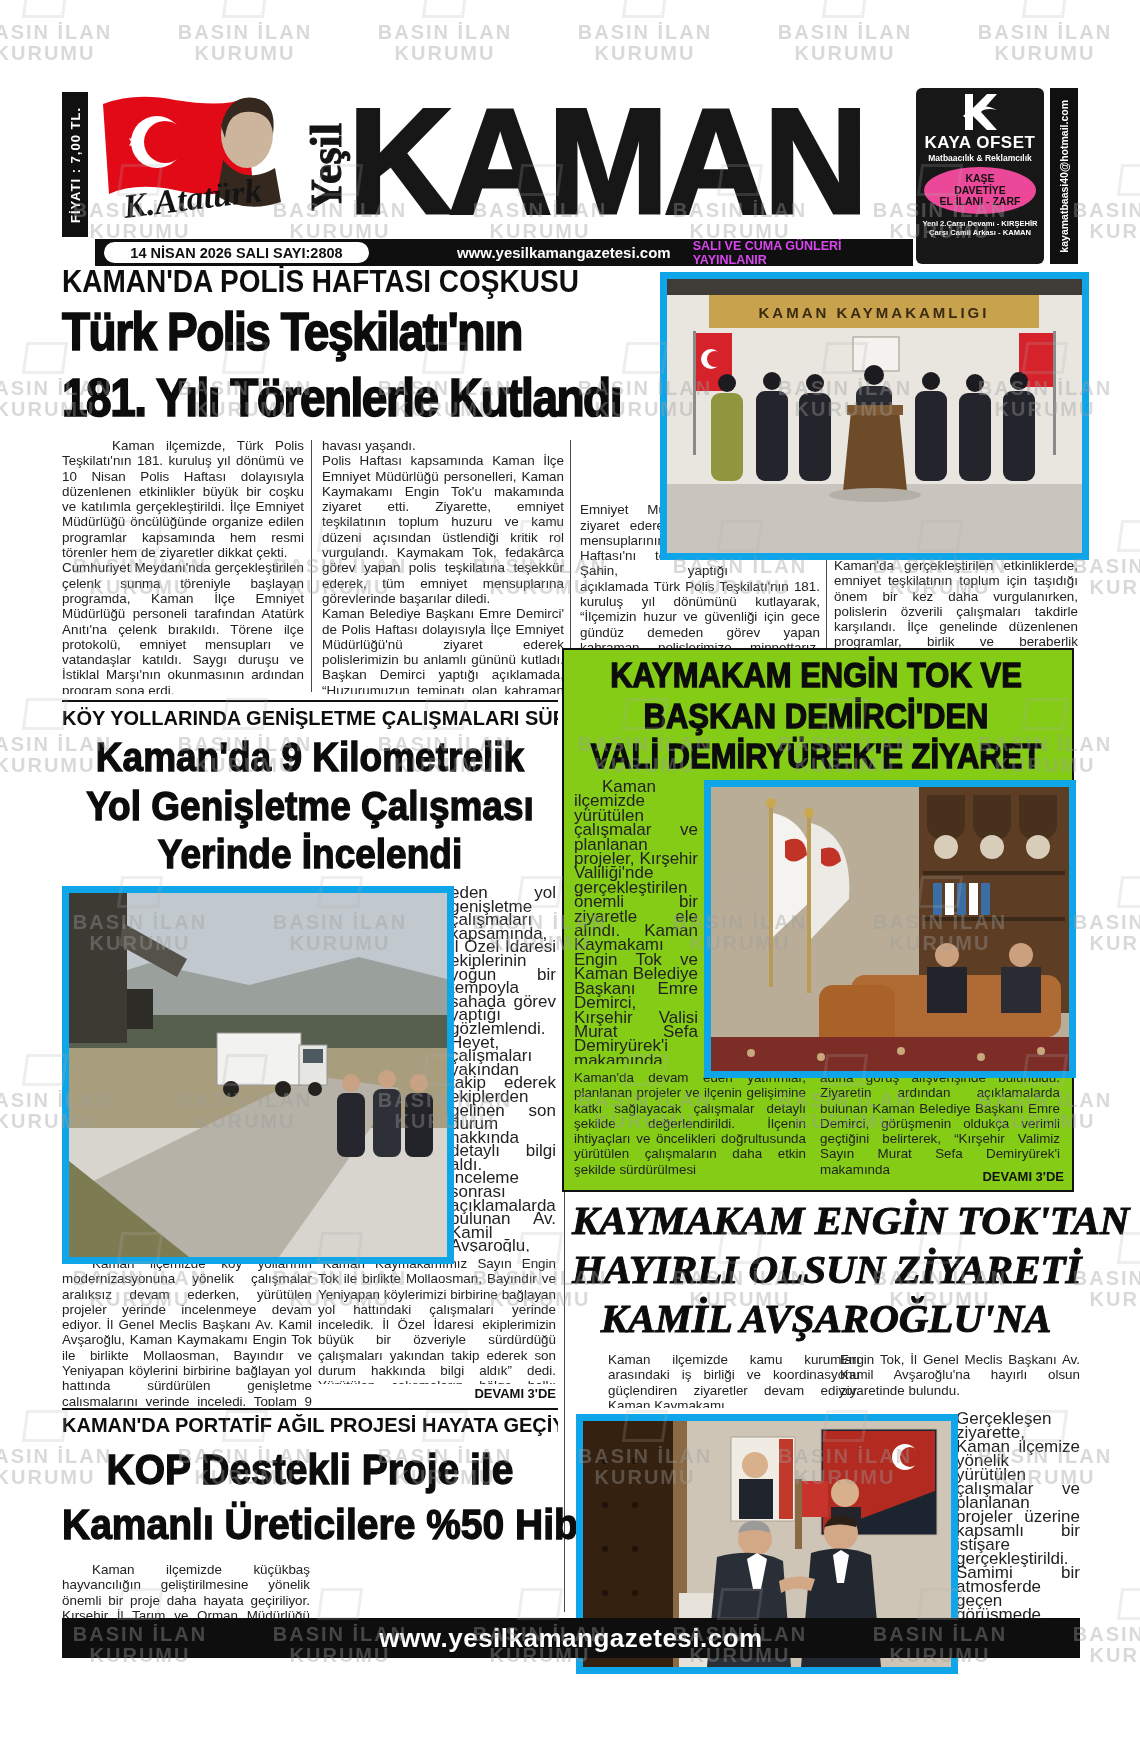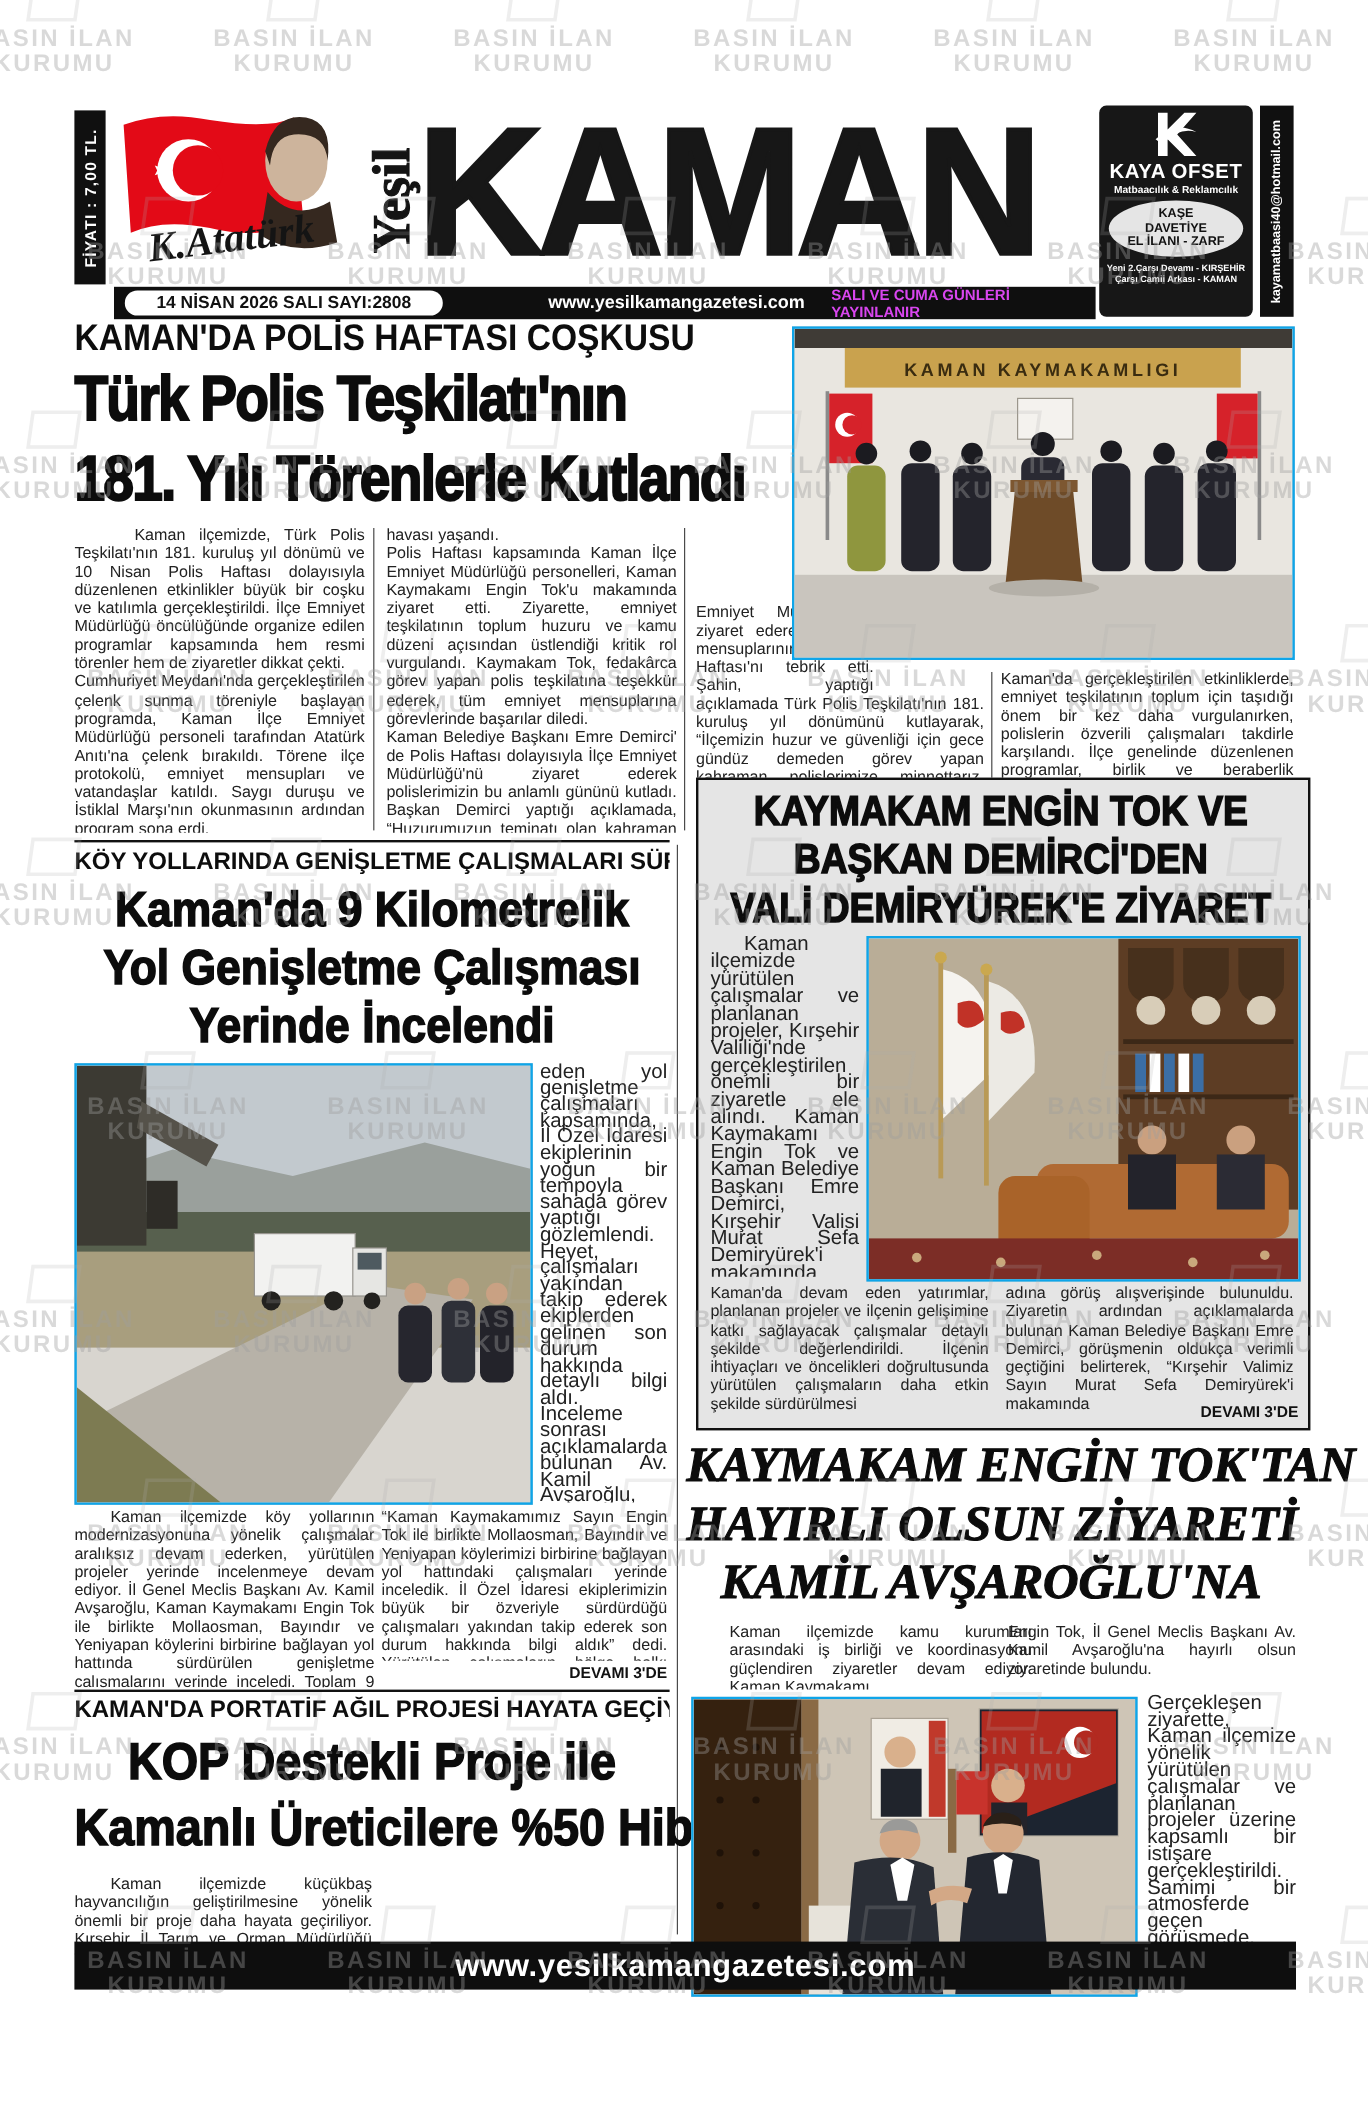--- a/index.html
+++ b/index.html
@@ -11,54 +11,54 @@
   .small-txt{font-size:17px;line-height:13.8px;}
   .ind50{text-indent:50px;}
   .ind30{text-indent:30px;}
   .kicker{font-weight:bold;color:#0d0d0d;white-space:nowrap;overflow:hidden;}
   .hl{font-weight:bold;color:#0c0c0c;white-space:nowrap;}
   .stretch{transform-origin:0 0;}
   .stretch-c{transform-origin:50% 0;}
   .vline{position:absolute;width:1px;background:#4a4a4a;}
   .hline{position:absolute;height:2px;background:#111;}
   .devami{font-weight:bold;font-size:13px;color:#111;}
-  .photo{position:absolute;border:2px solid #0ea5e9;overflow:hidden;background:#d8d5cf;z-index:1;}
+  .photo{position:absolute;border:7px solid #0ea5e9;overflow:hidden;background:#d8d5cf;z-index:1;}
   .photo svg{display:block;}
   .vertical{writing-mode:vertical-rl;transform:rotate(180deg);}
   
   #price-strip{left:62px;top:92px;width:26px;height:145px;background:#101010;display:flex;
                align-items:center;justify-content:center;}
   #price-strip span{color:#fff;font-weight:bold;font-size:13px;letter-spacing:1px;white-space:nowrap;}
   #brand{left:348px;top:84px;width:570px;height:155px;font-weight:bold;font-size:148px;
          line-height:150px;letter-spacing:-5px;color:#171717;transform:scale(.98,1.02);
          transform-origin:0 0;-webkit-text-stroke:3px #171717;white-space:nowrap;overflow:visible;}
   #brand-prefix{left:300px;top:96px;width:52px;height:142px;display:flex;align-items:center;
                 justify-content:center;}
   #brand-prefix span{font-family:"Liberation Serif",serif;font-weight:bold;font-size:44px;
                      color:#141414;-webkit-text-stroke:1px #141414;}
   #printer-box{left:916px;top:88px;width:128px;height:176px;background:#171717;border-radius:6px;
                display:flex;flex-direction:column;align-items:center;color:#fff;text-align:center;z-index:2;}
   #printer-box .pname{font-weight:bold;font-size:17px;letter-spacing:.5px;margin-top:1px;}
   #printer-box .psub{font-weight:bold;font-size:8.5px;margin-top:0px;}
-  #printer-oval{width:112px;height:47px;background:#e5e5e5;border-radius:50%;margin-top:4px;color:#111;
+  #printer-oval{width:112px;height:47px;background:#ec4899;border-radius:50%;margin-top:4px;color:#111;
                 display:flex;flex-direction:column;justify-content:center;font-weight:bold;
                 font-size:10.5px;line-height:11.5px;}
   #printer-box .paddr{font-weight:bold;font-size:7.6px;line-height:9px;margin-top:5px;}
   #email-strip{left:1050px;top:88px;width:28px;height:176px;background:#101010;display:flex;
                align-items:center;justify-content:center;z-index:2;}
   #email-strip span{color:#fff;font-weight:bold;font-size:10.5px;}
   #date-bar{left:95px;top:239px;width:818px;height:27px;background:#0f0f0f;display:flex;
             align-items:center;}
   #date-pill{margin-left:9px;width:272px;height:21px;background:#fff;border-radius:11px;
              display:flex;align-items:center;justify-content:center;font-weight:bold;font-size:14.5px;
              color:#111;}
   #date-bar .site{color:#fff;font-weight:bold;font-size:15px;margin-left:88px;}
   #date-bar .days{color:#d946ef;font-weight:bold;font-size:12.5px;margin-left:22px;}
   
-  #vali-box{left:580px;top:648px;width:508px;height:540px;border:2px solid #111;background:#e5e5e5;}
+  #vali-box{left:562px;top:648px;width:508px;height:540px;border:2px solid #111;background:#84cc16;}
   #footer-bar{left:62px;top:1618px;width:1018px;height:40px;background:#0e0e0e;display:flex;
               align-items:center;justify-content:center;z-index:3;}
   #footer-bar span{color:#fff;font-weight:bold;font-size:26px;letter-spacing:.5px;}
   
   #wm-layer{position:absolute;left:0;top:0;width:1140px;height:1757px;z-index:10;pointer-events:none;}
   .wm{position:absolute;width:160px;text-align:center;font-weight:bold;font-size:20px;
       line-height:21px;color:#9e9e9e;opacity:.38;letter-spacing:2px;}
   .wm::before{content:'';display:block;width:36px;height:26px;border:3px solid #ababab;
               margin:0 auto 4px auto;transform:skewX(-8deg);opacity:.55;}
 </style>

